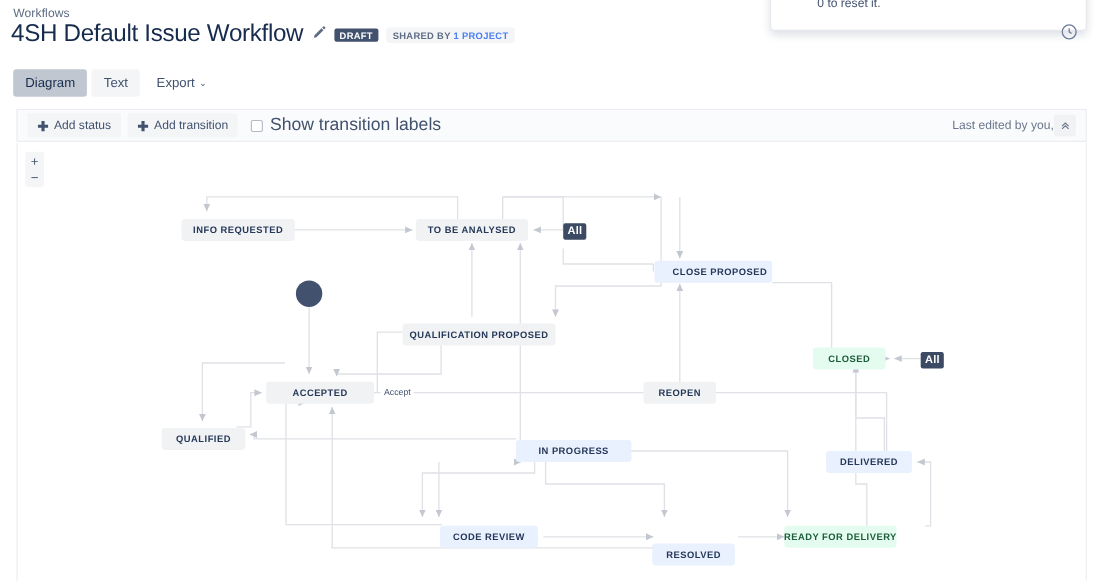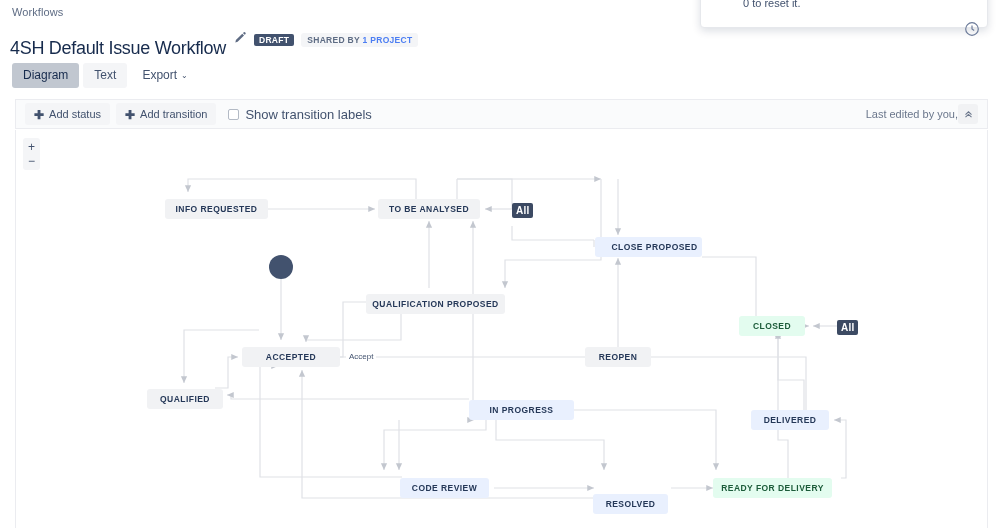--- a/index.html
+++ b/index.html
@@ -17,22 +17,22 @@
   
   .breadcrumb {
     position: absolute; left: 12px; top: 6px;
     font-size: 11px; color: #5e6c84; letter-spacing: .1px;
   }
   .title-row {
     position: absolute; left: 10px; top: 18px;
     display: flex; align-items: center; gap: 7px;
   }
   .page-title {
-    font-size: 18px; font-weight: 500; color: #172b4d;
-    line-height: 1.1; letter-spacing: -.3px; white-space: nowrap; margin-top: 21px;
+    font-size: 22px; font-weight: 500; color: #172b4d;
+    line-height: 1.1; letter-spacing: -.3px; white-space: nowrap;
   }
   .pencil-icon { display: block; width: 14px; height: 14px; opacity: .85; }
   .badge-draft {
     display: inline-block; background: #42526e; color: #ffffff;
     font-size: 8.5px; font-weight: 700; letter-spacing: .3px;
     padding: 2px 5px 1.5px; border-radius: 2px; line-height: 1;
     margin-top: 3px;
   }
   .shared-pill {
     display: inline-block; background: #f4f5f7; color: #5e6c84;
@@ -67,21 +67,21 @@
     display: flex; align-items: center; gap: 5px;
     background: #f4f5f7; border-radius: 3px;
     font-size: 11px; color: #42526e; font-weight: 500;
     padding: 5px 9px; cursor: pointer; white-space: nowrap;
     line-height: 1;
   }
   .tool-btn + .tool-btn { margin-left: 6px; }
   .plus-g { font-size: 12px; font-weight: 700; line-height: 1; position: relative; top: .5px; }
   .chk-wrap {
     display: flex; align-items: center; gap: 6px; margin-left: 12px;
-    font-size: 13px; color: #42526e; cursor: pointer; white-space: nowrap;
+    font-size: 16px; color: #42526e; cursor: pointer; white-space: nowrap;
   }
   .chkbox {
     width: 11px; height: 11px; border: 1px solid #b3bac5;
     border-radius: 2px; background: #fff; display: block;
   }
   .toolbar-right {
     margin-left: auto; display: flex; align-items: center; gap: 0;
   }
   .last-edited { font-size: 11px; color: #6b778c; white-space: nowrap; }
   .collapse-btn {
@@ -296,21 +296,21 @@
     <div class="node blue" style="left:579px;  top:107px; width:107px;padding-left:12px;">CLOSE PROPOSED</div>
     <div class="node grey" style="left:350px; top:164px; width:139px;">QUALIFICATION PROPOSED</div>
     <div class="node green" style="left:723px;  top:186px; width:66px;">CLOSED</div>
     <div class="node grey" style="left:226px;  top:217px; width:98px;">ACCEPTED</div>
     <div class="node grey" style="left:569px;  top:217px; width:66px;">REOPEN</div>
     <div class="node grey" style="left:131px;  top:259px; width:76px;">QUALIFIED</div>
     <div class="node blue" style="left:453px;  top:270px; width:105px;">IN PROGRESS</div>
     <div class="node blue" style="left:735px;  top:280px; width:78px;">DELIVERED</div>
     <div class="node blue" style="left:384px;  top:348px; width:89px;">CODE REVIEW</div>
     <div class="node blue" style="left:577px;  top:364px; width:75px;">RESOLVED</div>
-    <div class="node green" style="left:697px; top:348px; width:119px;">READY FOR DELIVERY</div>
+    <div class="node green" style="left:697px; top:348px; width:102px;">READY FOR DELIVERY</div>
 
     <div class="start-dot" style="left:253px; top:125px;"></div>
 
     <div class="all-badge" style="left:496px; top:73px;">All</div>
     <div class="all-badge" style="left:821px; top:190px;">All</div>
 
     <div class="edge-label" style="left:330px; top:222px;">Accept</div>
 
   </div>
 

